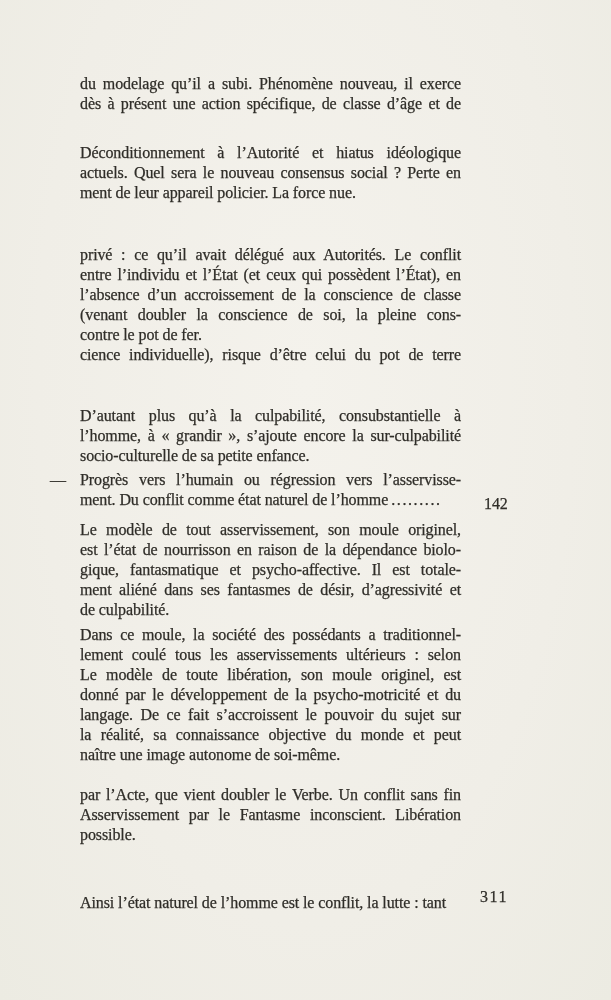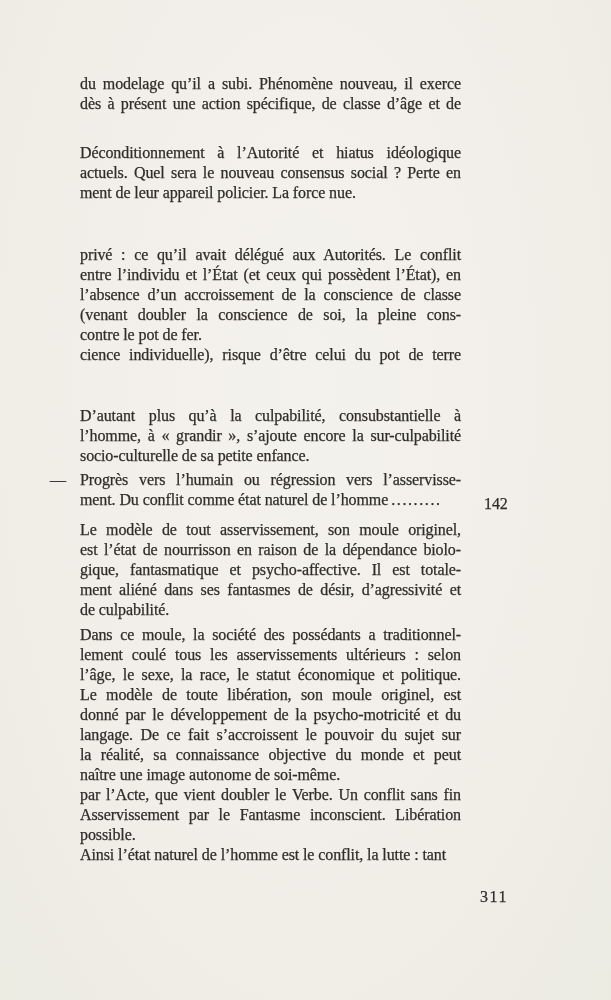--- a/index.html
+++ b/index.html
@@ -111,32 +111,31 @@
     <div class="para" style="top:520px">
         <div class="line">Le modèle de tout asservissement, son moule originel,</div>
         <div class="line">est l’état de nourrisson en raison de la dépendance biolo-</div>
         <div class="line">gique, fantasmatique et psycho-affective. Il est totale-</div>
         <div class="line">ment aliéné dans ses fantasmes de désir, d’agressivité et</div>
         <div class="line last">de culpabilité.</div>
       </div>
     <div class="para" style="top:625px">
         <div class="line">Dans ce moule, la société des possédants a traditionnel-</div>
         <div class="line">lement coulé tous les asservissements ultérieurs : selon</div>
-        <div class="line">l’âge, le sexe, la race, le statut économique et politique.</div>
         <div class="line">Le modèle de toute libération, son moule originel, est</div>
         <div class="line">donné par le développement de la psycho-motricité et du</div>
         <div class="line">langage. De ce fait s’accroissent le pouvoir du sujet sur</div>
         <div class="line">la réalité, sa connaissance objective du monde et peut</div>
         <div class="line last">naître une image autonome de soi-même.</div>
       </div>
     <div class="para" style="top:785px">
         <div class="line">par l’Acte, que vient doubler le Verbe. Un conflit sans fin</div>
         <div class="line">Asservissement par le Fantasme inconscient. Libération</div>
         <div class="line last">possible.</div>
       </div>
-    <div class="para" style="top:845px">
+    <div class="para" style="top:893px">
         <div class="line last">Ainsi l’état naturel de l’homme est le conflit, la lutte : tant</div>
       </div>
 
   </div>
 
   <div class="folio">311</div>
 </div>
 
 </body></html>

